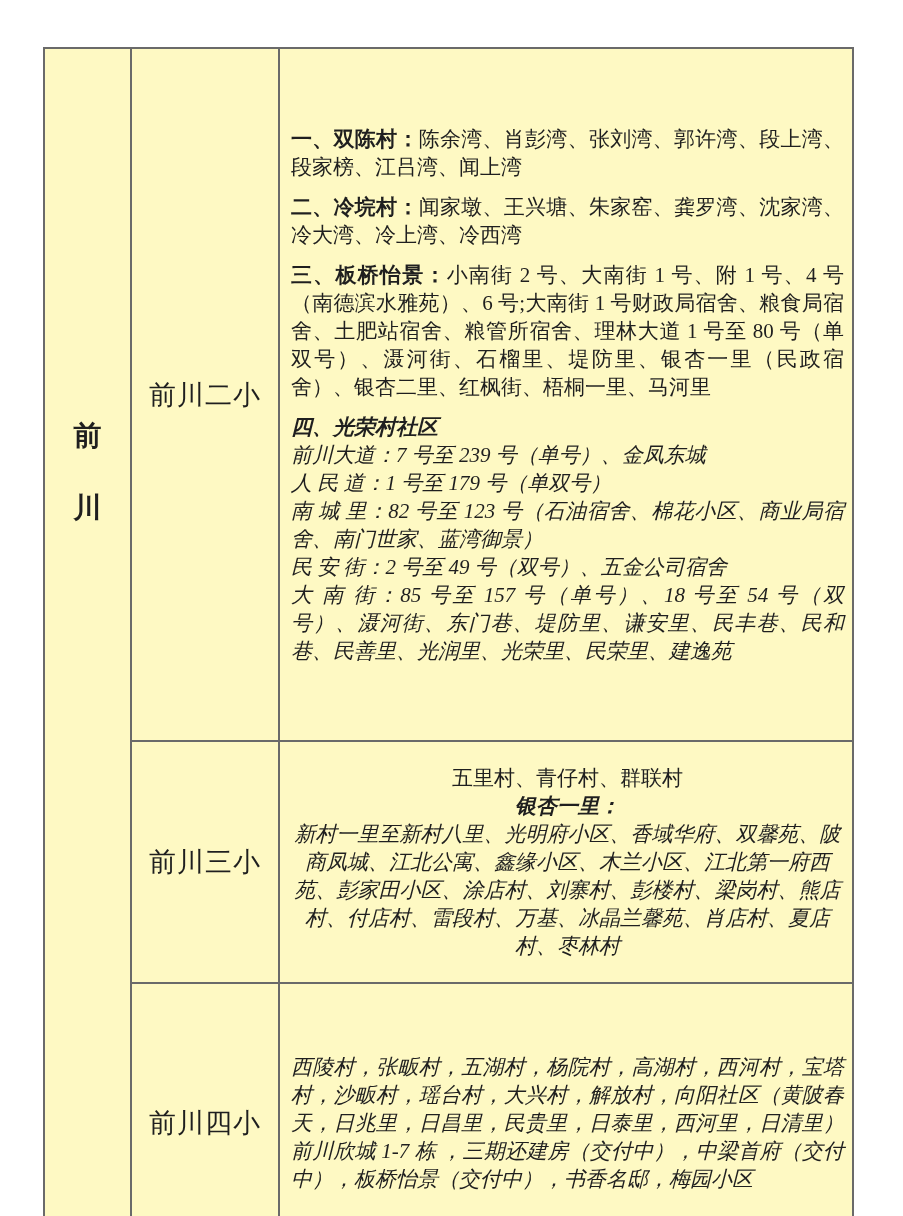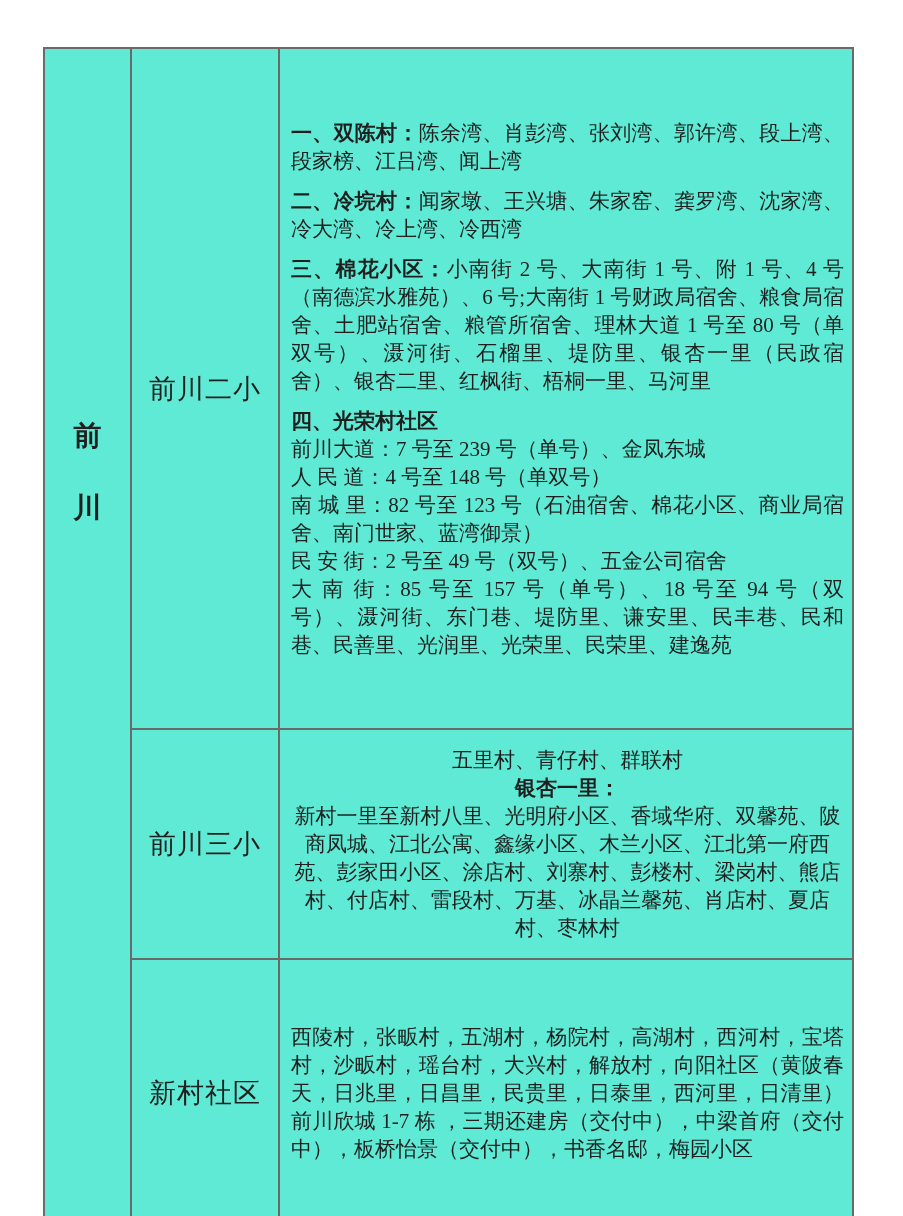--- a/index.html
+++ b/index.html
@@ -17,21 +17,21 @@
   table.district-table {
     position: absolute;
     left: 43px;
     top: 47px;
     width: 809px;
     border-collapse: collapse;
     table-layout: fixed;
   }
   table.district-table td {
     border: 2px solid #6a6a6a;
-    background: #5eead4;
+    background: #fef9c3;
   }
   
   tr.row-0 td { height: 667px; }
   tr.row-1 td { height: 216px; text-align: center; }
   tr.row-2 td { height: 253px; }
 
   td.district-cell {
     vertical-align: top;
     text-align: center;
     padding: 0;
@@ -41,38 +41,38 @@
     font-size: 28px;
     line-height: 34px;
     font-weight: bold;
     letter-spacing: 0;
   }
   .district-char + .district-char { margin-top: 38px; }
 
   td.school-cell {
     vertical-align: middle;
     text-align: center;
-    padding: 0;
+    padding: 12px;
   }
   .school-name {
     font-size: 27px;
     letter-spacing: 1px;
     white-space: nowrap;
   }
 
   td.content-cell {
     vertical-align: middle;
     padding: 6px 8px 6px 11px;
     font-size: 21px;
     line-height: 28px;
     text-align: justify;
     text-justify: inter-ideograph;
   }
   .block.gap { margin-bottom: 12px; }
-  .block:last-child { margin-bottom: 0; }
+  .block:last-child { margin-bottom: 0; font-style: italic; }
   .head {
     font-weight: bold;
     font-family: "Liberation Sans", "DejaVu Sans", sans-serif;
     font-size: 21px;
   }
   .head.line { display: block; }
   .zone-line { }
 </style>
 </head>
 <body>
@@ -90,42 +90,42 @@
             <div class="district-char">前</div>
             <div class="district-char">川</div>
           </div>
         </td>
         <td class="school-cell">
           <div class="school-name">前川二小</div>
         </td>
         <td class="content-cell">
           <div class="block gap"><b class="head">一、双陈村：</b><span>陈余湾、肖彭湾、张刘湾、郭许湾、段上湾、段家榜、江吕湾、闻上湾</span></div>
           <div class="block gap"><b class="head">二、冷垸村：</b><span>闻家墩、王兴塘、朱家窑、龚罗湾、沈家湾、冷大湾、冷上湾、冷西湾</span></div>
-          <div class="block gap"><b class="head">三、棉花小区：</b><span>小南街 2 号、大南街 1 号、附 1 号、4 号（南德滨水雅苑）、6 号;大南街 1 号财政局宿舍、粮食局宿舍、土肥站宿舍、粮管所宿舍、理林大道 1 号至 80 号（单双号）、滠河街、石榴里、堤防里、银杏一里（民政宿舍）、银杏二里、红枫街、梧桐一里、马河里</span></div>
+          <div class="block gap"><b class="head">三、板桥怡景：</b><span>小南街 2 号、大南街 1 号、附 1 号、4 号（南德滨水雅苑）、6 号;大南街 1 号财政局宿舍、粮食局宿舍、土肥站宿舍、粮管所宿舍、理林大道 1 号至 80 号（单双号）、滠河街、石榴里、堤防里、银杏一里（民政宿舍）、银杏二里、红枫街、梧桐一里、马河里</span></div>
           <div class="block">
             <b class="head line">四、光荣村社区</b>
             <div class="zone-line">前川大道：7 号至 239 号（单号）、金凤东城</div>
-            <div class="zone-line">人 民 道：4 号至 148 号（单双号）</div>
+            <div class="zone-line">人 民 道：1 号至 179 号（单双号）</div>
             <div class="zone-line">南 城 里：82 号至 123 号（石油宿舍、棉花小区、商业局宿舍、南门世家、蓝湾御景）</div>
             <div class="zone-line">民 安 街：2 号至 49 号（双号）、五金公司宿舍</div>
-            <div class="zone-line">大 南 街：85 号至 157 号（单号）、18 号至 94 号（双号）、滠河街、东门巷、堤防里、谦安里、民丰巷、民和巷、民善里、光润里、光荣里、民荣里、建逸苑</div>
+            <div class="zone-line">大 南 街：85 号至 157 号（单号）、18 号至 54 号（双号）、滠河街、东门巷、堤防里、谦安里、民丰巷、民和巷、民善里、光润里、光荣里、民荣里、建逸苑</div>
           </div>
         </td>
       </tr>
       <tr class="row-1">
         <td class="school-cell">
           <div class="school-name">前川三小</div>
         </td>
         <td class="content-cell">
           <div class="block"><span>五里村、青仔村、群联村</span></div>
           <div class="block"><b class="head line">银杏一里：</b><span>新村一里至新村八里、光明府小区、香域华府、双馨苑、陂商凤城、江北公寓、鑫缘小区、木兰小区、江北第一府西苑、彭家田小区、涂店村、刘寨村、彭楼村、梁岗村、熊店村、付店村、雷段村、万基、冰晶兰馨苑、肖店村、夏店村、枣林村</span></div>
         </td>
       </tr>
       <tr class="row-2">
         <td class="school-cell">
-          <div class="school-name">新村社区</div>
+          <div class="school-name">前川四小</div>
         </td>
         <td class="content-cell">
           <div class="block"><span>西陵村，张畈村，五湖村，杨院村，高湖村，西河村，宝塔村，沙畈村，瑶台村，大兴村，解放村，向阳社区（黄陂春天，日兆里，日昌里，民贵里，日泰里，西河里，日清里）　　　前川欣城 1-7 栋 ，三期还建房（交付中），中梁首府（交付中），板桥怡景（交付中），书香名邸，梅园小区</span></div>
         </td>
       </tr>
     </tbody>
 </table>
 
 </body></html>

